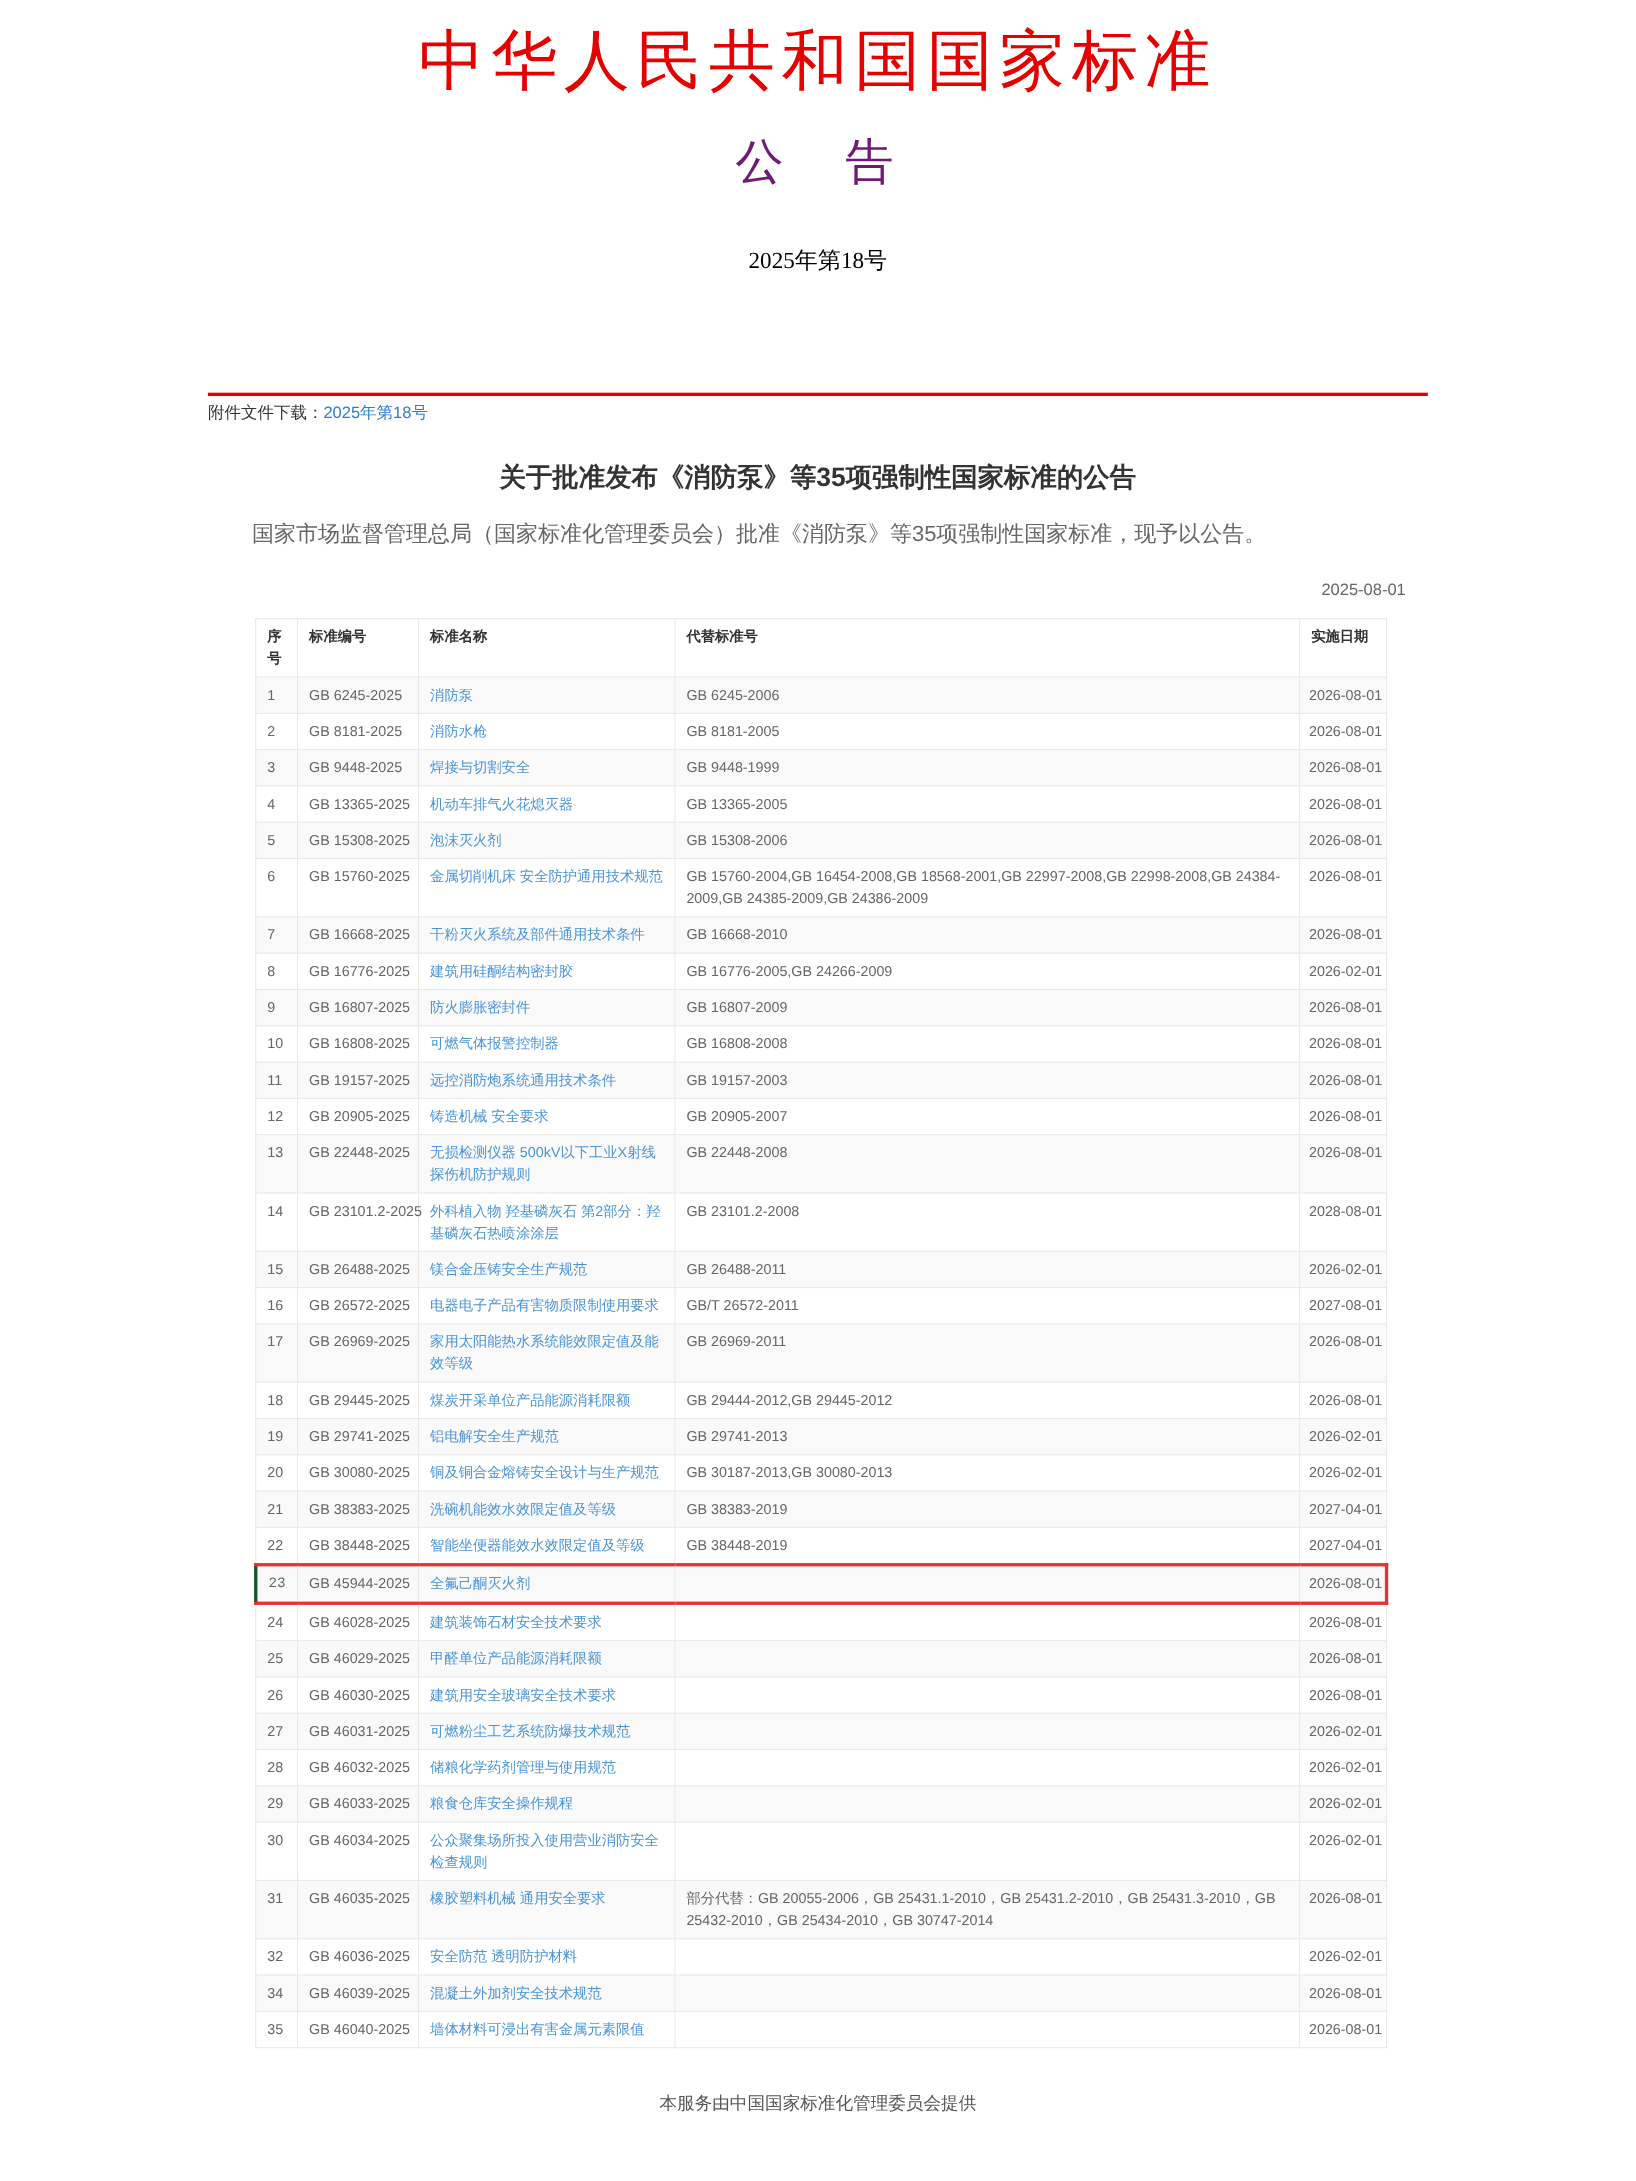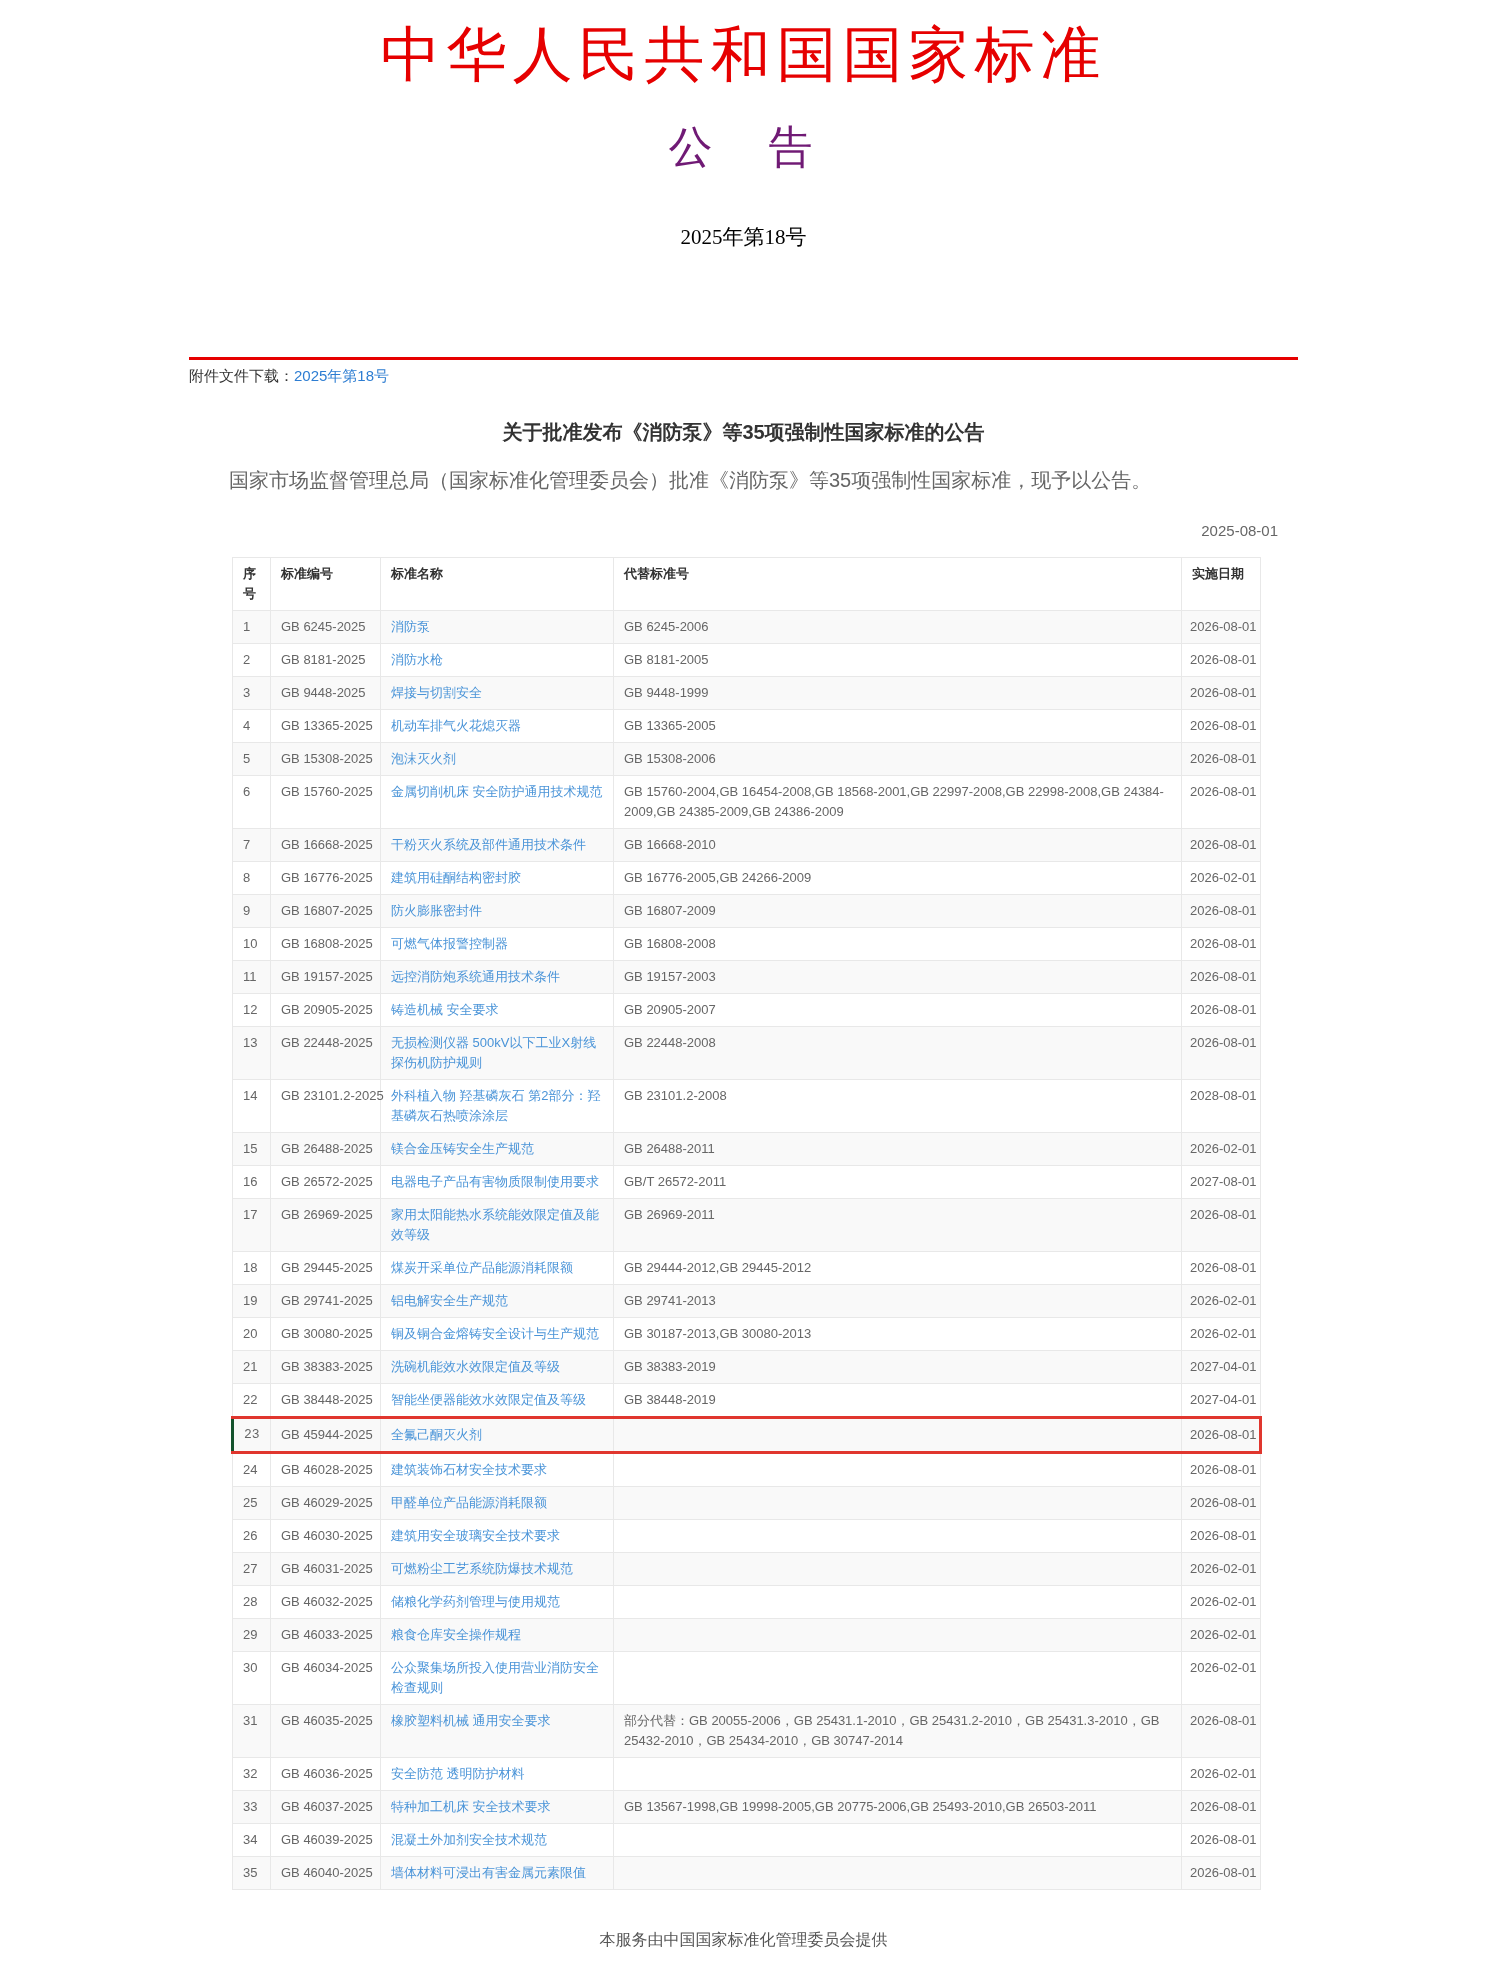--- a/index.html
+++ b/index.html
@@ -51,21 +51,21 @@
     line-height: 21px;
     color: #333333;
   }
   .attachment a {
     color: #2d7dd2;
     text-decoration: none;
   }
   .announce-title {
     margin-top: 32px;
     text-align: center;
-    font-size: 20px;
+    font-size: 24px;
     line-height: 1.4;
     font-weight: 700;
     color: #333333;
   }
   .announce-body {
     margin-top: 19px;
     font-size: 20px;
     line-height: 1.5;
     color: #666666;
     text-indent: 2em;
@@ -377,27 +377,20 @@
           <td class="col-date">2026-08-01</td>
         </tr>
         <tr>
           <td>32</td>
           <td class="col-code">GB 46036-2025</td>
           <td><a href="#" class="name-link">安全防范 透明防护材料</a></td>
           <td></td>
           <td class="col-date">2026-02-01</td>
         </tr>
         <tr>
-          <td>33</td>
-          <td class="col-code">GB 46037-2025</td>
-          <td><a href="#" class="name-link">特种加工机床 安全技术要求</a></td>
-          <td>GB 13567-1998,GB 19998-2005,GB 20775-2006,GB 25493-2010,GB 26503-2011</td>
-          <td class="col-date">2026-08-01</td>
-        </tr>
-        <tr>
           <td>34</td>
           <td class="col-code">GB 46039-2025</td>
           <td><a href="#" class="name-link">混凝土外加剂安全技术规范</a></td>
           <td></td>
           <td class="col-date">2026-08-01</td>
         </tr>
         <tr>
           <td>35</td>
           <td class="col-code">GB 46040-2025</td>
           <td><a href="#" class="name-link">墙体材料可浸出有害金属元素限值</a></td>

